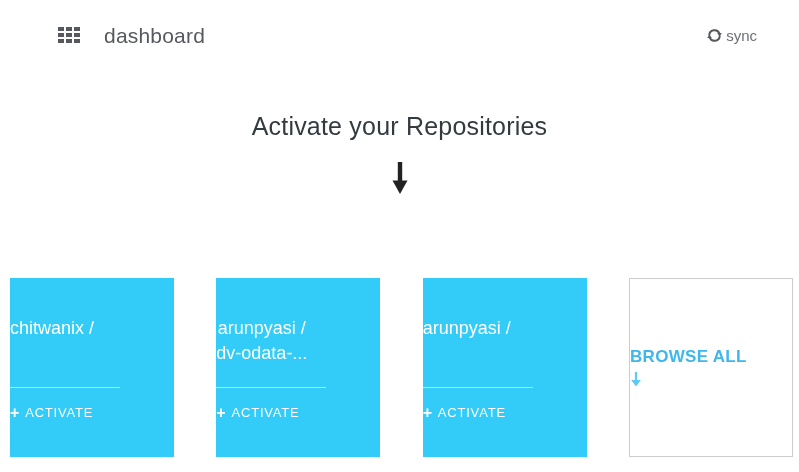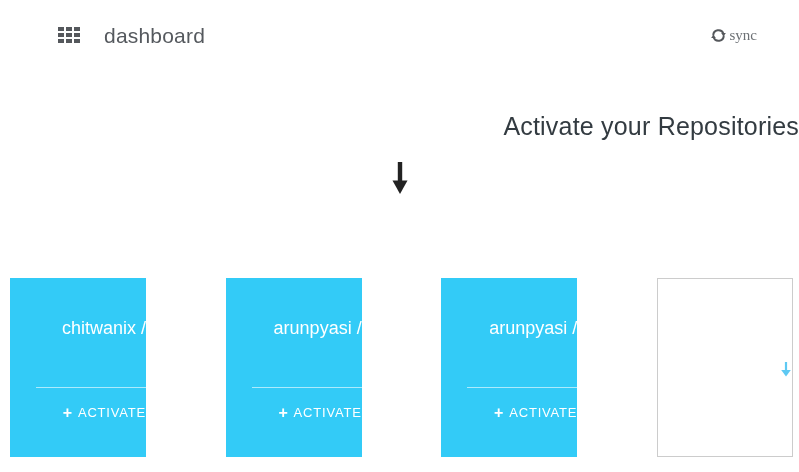--- a/index.html
+++ b/index.html
@@ -26,45 +26,45 @@
   }
   .grid-icon span { background: #55585c; display: block; }
   .page-title {
     position: absolute; left: 68px; top: 21px;
     font-size: 21px; font-weight: 400; color: #55595e;
     line-height: 30px; letter-spacing: 0.2px;
   }
   .sync-btn {
     position: absolute; right: 42px; top: 28px;
     display: flex; align-items: center; gap: 4px;
-    background: none; border: none; padding: 0; cursor: pointer; font-family: Liberation Serif, serif;
+    background: none; border: none; padding: 0; cursor: pointer;
   }
   .sync-btn svg { display: block; }
   .sync-label { font-size: 15px; color: #6d7175; line-height: 15px; }
 
   
   .hero-heading {
     position: absolute; top: 112px; left: 0; right: 0;
-    text-align: right;
+    text-align: center;
     font-size: 25px; font-weight: 400; color: #333b41;
     letter-spacing: 0.2px;
   }
   .hero-arrow {
     position: absolute; top: 162px; left: 50%;
     transform: translateX(-50%);
   }
 
   
   .cards {
     position: absolute; top: 278px; left: 10px; width: 783px; height: 179px;
     display: flex; justify-content: space-between;
   }
   .card {
-    width: 136px; height: 179px;
-    display: flex; flex-direction: column; align-items: flex-end;
+    width: 164px; height: 179px;
+    display: flex; flex-direction: column; align-items: flex-start;
   }
   .card.repo { background: var(--card-blue, #33cbf7); color: #fff; cursor: pointer; }
   .repo-title {
     margin-top: 38px; height: 50px;
     text-align: center; font-size: 18px; line-height: 25px;
     color: #fff; font-weight: 400;
   }
   .divider {
     width: 110px; height: 0;
     border-top: 1px solid rgba(255,255,255,0.6);
@@ -135,40 +135,42 @@
       <div class="divider"></div>
       <button class="activate">
         <span class="plus">+</span>
         <span>ACTIVATE</span>
       </button>
     </div>
 
     <div class="card repo">
       <div class="repo-title">
         <div>arunpyasi /</div>
+        <div>dv-odata-...</div>
       </div>
       <div class="divider"></div>
       <button class="activate">
         <span class="plus">+</span>
         <span>ACTIVATE</span>
       </button>
     </div>
 
     <div class="card repo">
       <div class="repo-title">
         <div>arunpyasi /</div>
       </div>
       <div class="divider"></div>
       <button class="activate">
         <span class="plus">+</span>
         <span>ACTIVATE</span>
       </button>
     </div>
 
     <div class="card browse">
+      <div class="browse-label">BROWSE ALL</div>
       <svg class="browse-arrow" width="12" height="16" viewBox="0 0 12 16">
         <rect x="4.9" y="0" width="2.2" height="9" fill="#5ec9f3"></rect>
         <polygon points="1.2,8 10.8,8 6,14.5" fill="#5ec9f3"></polygon>
       </svg>
     </div>
 
   </section>
 </div>
 
 </body></html>

